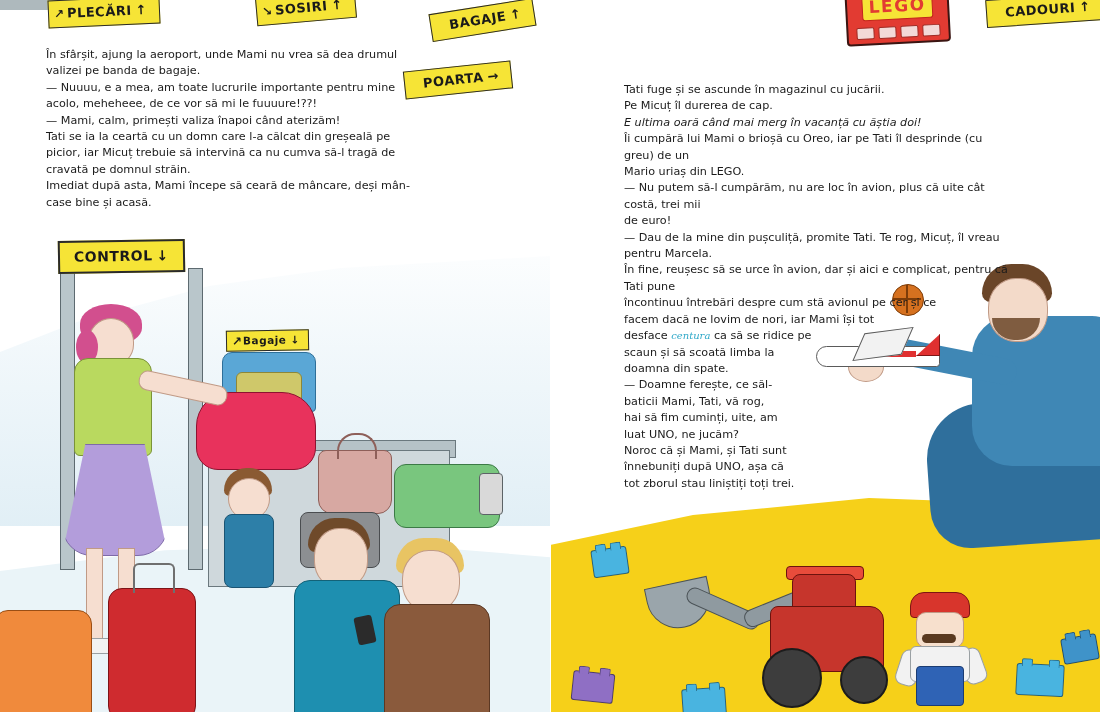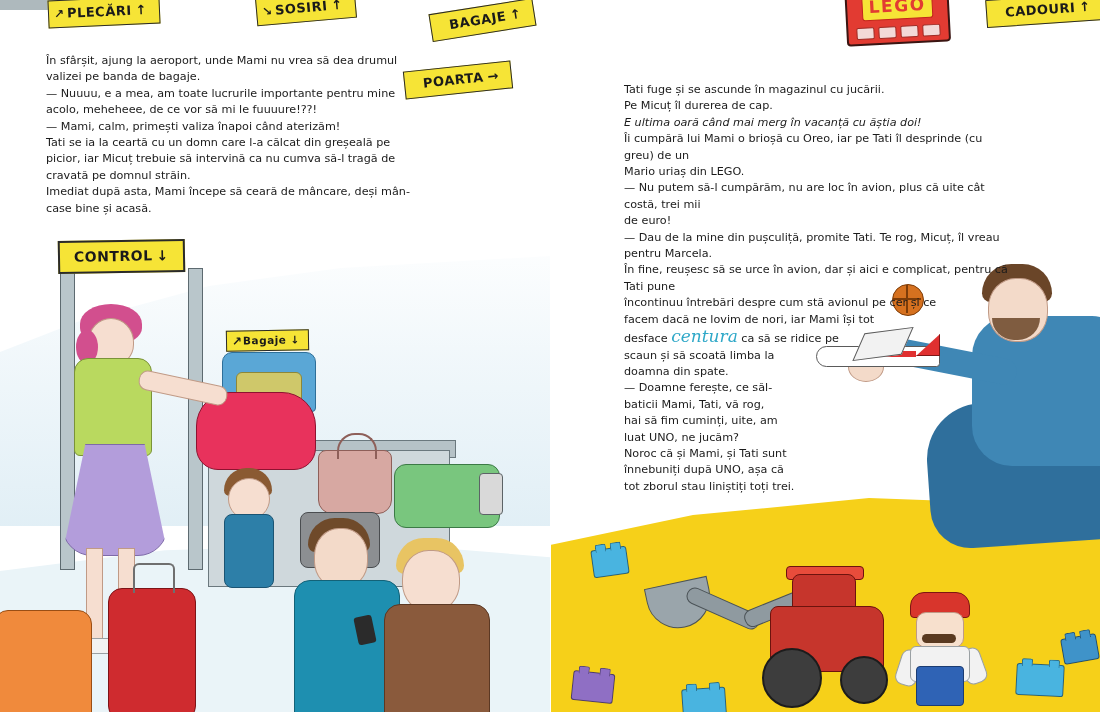--- a/index.html
+++ b/index.html
@@ -32,34 +32,34 @@
   .textblock {
     position: absolute;
     font-family: "DejaVu Sans", sans-serif;
     font-size: 11.2px;
     line-height: 16.4px;
     color: #1b1b1b;
     white-space: pre-wrap;
   }
   .tb-left {
     left: 46px;
-    top: 53px;
+    top: 47px;
     width: 370px;
   }
   .tb-right {
     left: 624px;
     top: 82px;
     width: 388px;
   }
   .ital { font-style: italic; }
   .centura {
     color: #2fa8c8;
     font-family: "DejaVu Serif", serif;
     font-style: italic;
-    font-size: 17px;
+    font-size: 10px;
   }
 
   
   .sign {
     position: absolute;
     background: #f6e436;
     border: 1.6px solid #2a2a2a;
     color: #1a1a1a;
     font-family: "DejaVu Sans", sans-serif;
     font-weight: bold;

